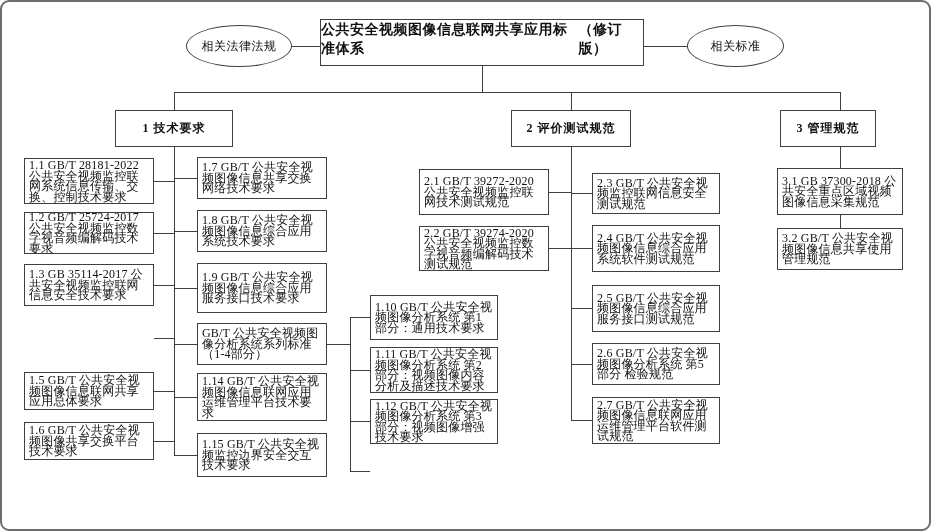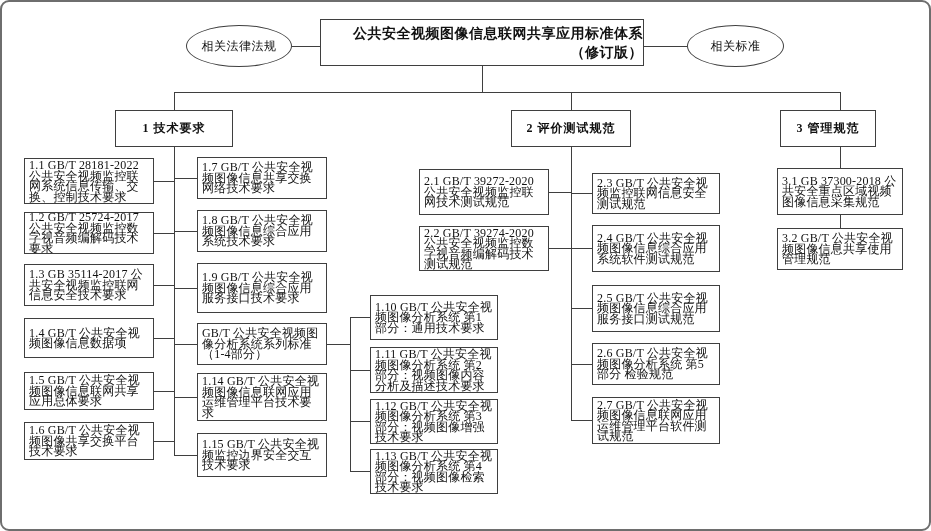--- a/index.html
+++ b/index.html
@@ -35,21 +35,21 @@
     display:flex;align-items:center;justify-content:center;
     font-size:12px;font-weight:bold;
     letter-spacing:1px;
   }
   .root{
     position:absolute;
     left:318px;top:17px;width:324px;height:47px;
     box-sizing:border-box;
     border:1.5px solid #3f3f3f;
     background:#fff;
-    display:flex;flex-direction:column;align-items:flex-end;justify-content:center;
+    display:flex;flex-direction:row;align-items:flex-start;justify-content:center;
     font-size:14px;font-weight:bold;line-height:19px;
     letter-spacing:.5px;
   }
   .ellipse{
     position:absolute;
     box-sizing:border-box;
     border:1px solid #3f3f3f;
     border-radius:50%;
     background:#fff;
     display:flex;align-items:center;justify-content:center;
@@ -87,35 +87,33 @@
 
   <div class="ellipse" style="left:685px;top:23px;width:97px;height:42px">相关标准</div>
 
   <div class="branch" style="left:113px;top:108px;width:118px;height:37px">1 技术要求</div>
   <div class="branch" style="left:509px;top:108px;width:120px;height:37px">2 评价测试规范</div>
   <div class="branch" style="left:778px;top:108px;width:96px;height:37px">3 管理规范</div>
 
   <div class="node" style="left:22px;top:156px;width:130px;height:46px">1.1 GB/T 28181-2022 公共安全视频监控联网系统信息传输、交换、控制技术要求</div>
   <div class="node" style="left:22px;top:210px;width:130px;height:42px">1.2 GB/T 25724-2017 公共安全视频监控数字视音频编解码技术要求</div>
   <div class="node" style="left:22px;top:262px;width:130px;height:42px">1.3 GB 35114-2017 公共安全视频监控联网信息安全技术要求</div>
-  <div class="node" style="left:22px;top:316px;width:130px;height:40px">1.4 GB/T 公共安全视频图像信息数据项</div>
   <div class="node" style="left:22px;top:370px;width:130px;height:38px">1.5 GB/T 公共安全视频图像信息联网共享应用总体要求</div>
   <div class="node" style="left:22px;top:420px;width:130px;height:38px">1.6 GB/T 公共安全视频图像共享交换平台技术要求</div>
 
   <div class="node" style="left:195px;top:155px;width:130px;height:42px">1.7 GB/T 公共安全视频图像信息共享交换网络技术要求</div>
   <div class="node" style="left:195px;top:208px;width:130px;height:42px">1.8 GB/T 公共安全视频图像信息综合应用系统技术要求</div>
   <div class="node" style="left:195px;top:261px;width:130px;height:50px">1.9 GB/T 公共安全视频图像信息综合应用服务接口技术要求</div>
   <div class="node" style="left:195px;top:321px;width:130px;height:42px">GB/T 公共安全视频图像分析系统系列标准（1-4部分）</div>
   <div class="node" style="left:195px;top:371px;width:130px;height:48px">1.14 GB/T 公共安全视频图像信息联网应用运维管理平台技术要求</div>
   <div class="node" style="left:195px;top:431px;width:130px;height:44px">1.15 GB/T 公共安全视频监控边界安全交互技术要求</div>
 
   <div class="node" style="left:368px;top:293px;width:128px;height:45px">1.10 GB/T 公共安全视频图像分析系统 第1部分：通用技术要求</div>
   <div class="node" style="left:368px;top:345px;width:128px;height:46px">1.11 GB/T 公共安全视频图像分析系统 第2部分：视频图像内容分析及描述技术要求</div>
   <div class="node" style="left:368px;top:397px;width:128px;height:45px">1.12 GB/T 公共安全视频图像分析系统 第3部分：视频图像增强技术要求</div>
-  <div class="node" style="left:368px;top:447px;width:128px;height:45px">1.13 GB/T 公共安全视频图像分析系统 第4部分：视频图像检索技术要求</div>
 
   <div class="node" style="left:417px;top:167px;width:130px;height:46px">2.1 GB/T 39272-2020 公共安全视频监控联网技术测试规范</div>
   <div class="node" style="left:417px;top:224px;width:130px;height:45px">2.2 GB/T 39274-2020 公共安全视频监控数字视音频编解码技术测试规范</div>
 
   <div class="node" style="left:590px;top:171px;width:128px;height:41px">2.3 GB/T 公共安全视频监控联网信息安全测试规范</div>
   <div class="node" style="left:590px;top:223px;width:128px;height:47px">2.4 GB/T 公共安全视频图像信息综合应用系统软件测试规范</div>
   <div class="node" style="left:590px;top:283px;width:128px;height:47px">2.5 GB/T 公共安全视频图像信息综合应用服务接口测试规范</div>
   <div class="node" style="left:590px;top:341px;width:128px;height:42px">2.6 GB/T 公共安全视频图像分析系统 第5部分 检验规范</div>
   <div class="node" style="left:590px;top:395px;width:128px;height:47px">2.7 GB/T 公共安全视频图像信息联网应用运维管理平台软件测试规范</div>
 

